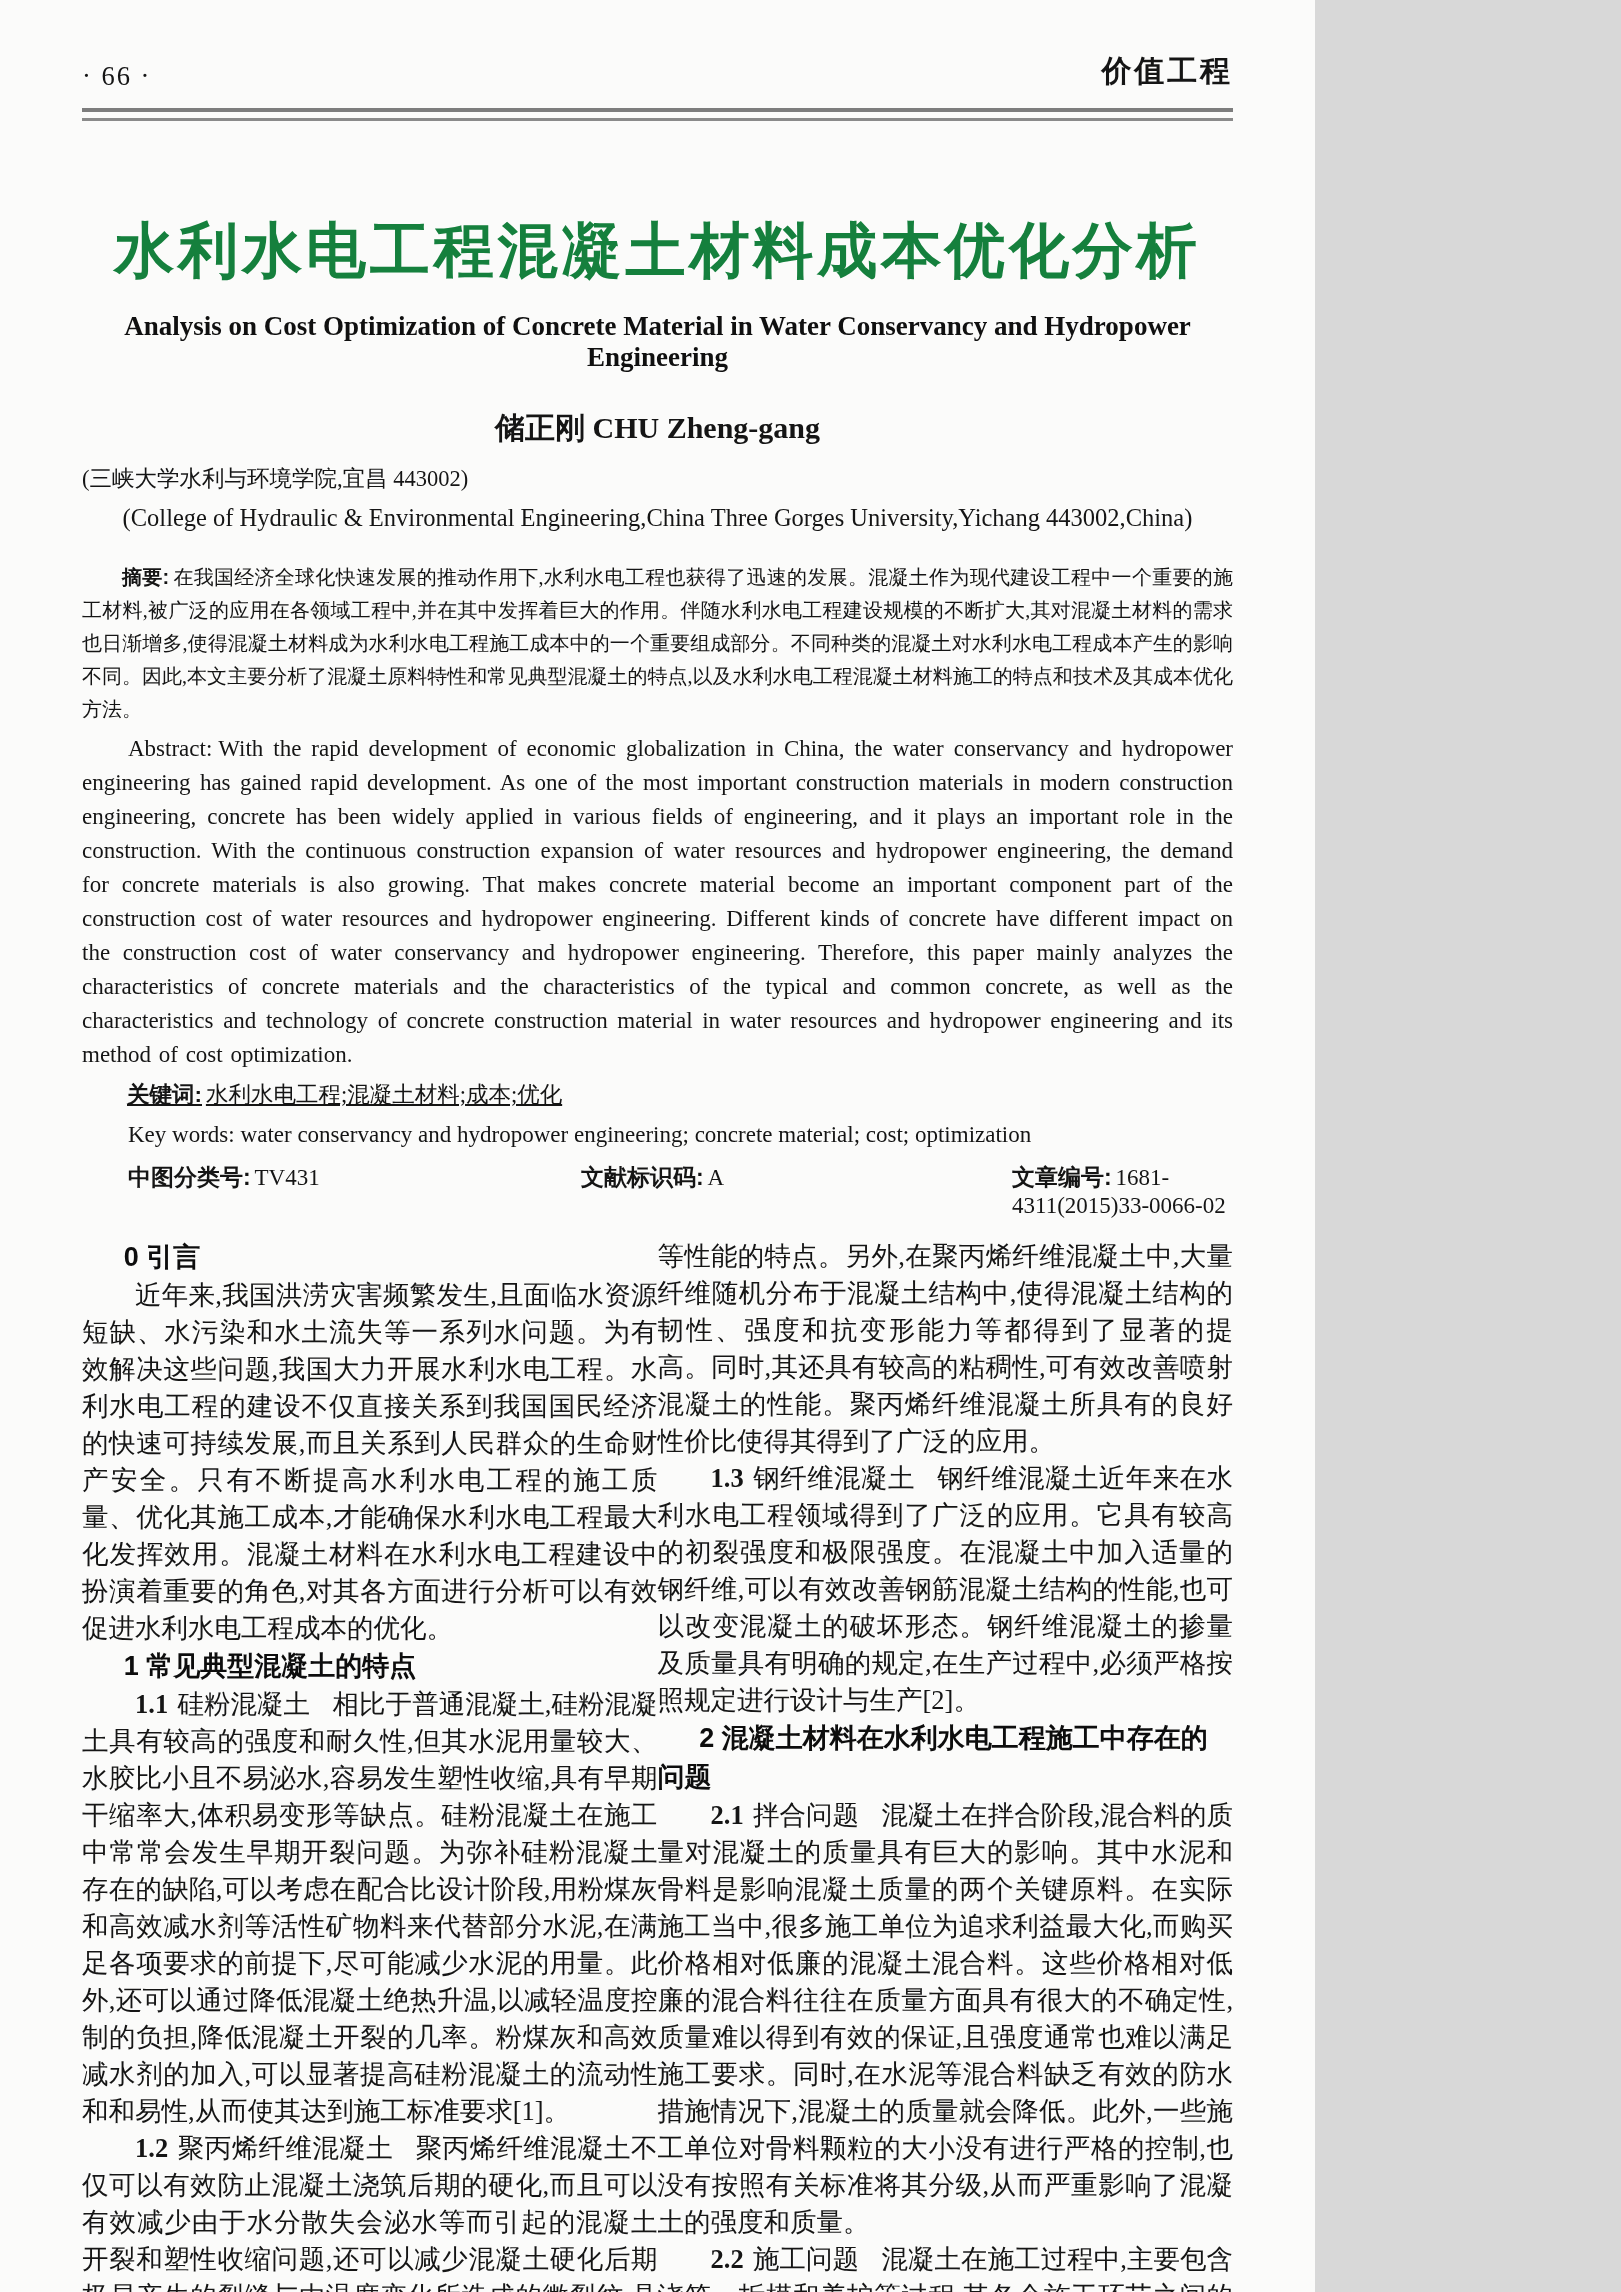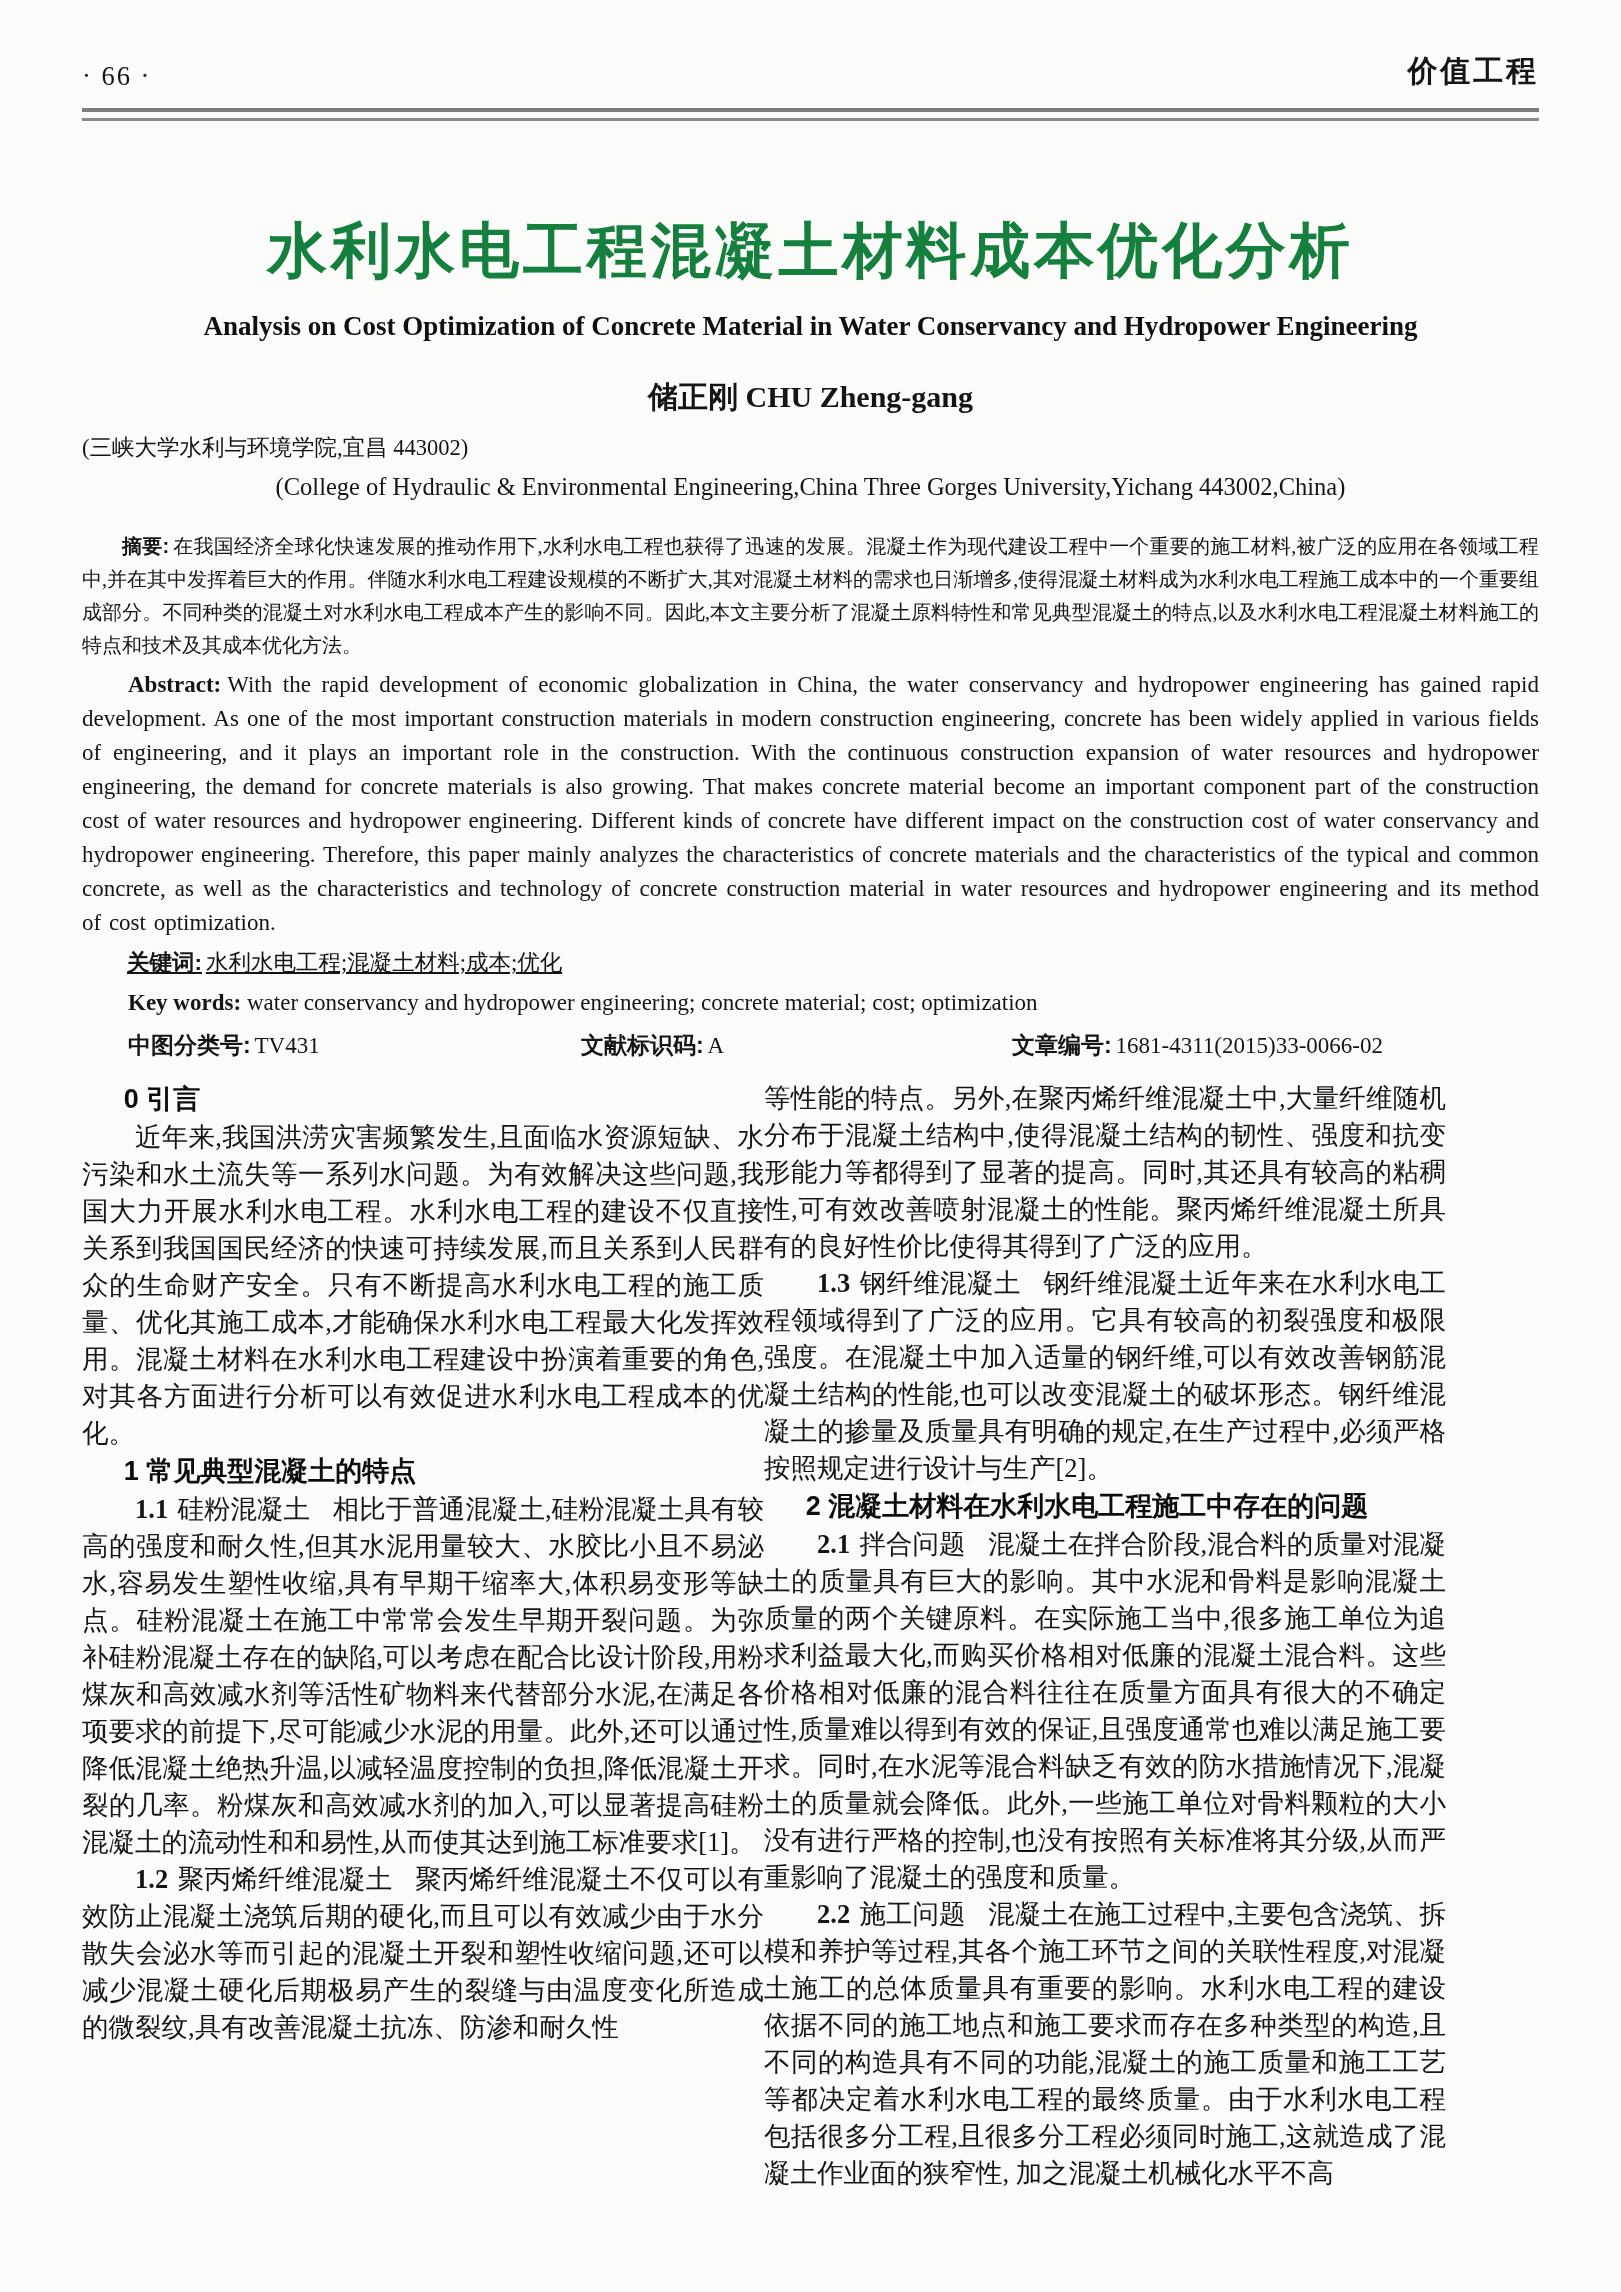--- a/index.html
+++ b/index.html
@@ -1,18 +1,18 @@
 <!DOCTYPE html>
 <html><head>
 <meta charset="utf-8">
 <style>
   html,body{margin:0;padding:0;background:#d8d8d8;}
   .page{
     position:relative;
-    width:1621px;height:2293px;
+    width:1315px;height:2293px;
     background:#fbfbfa;
     box-sizing:border-box;
     padding:51px 82px 59px 82px;
     color:#151515;
     font-family:"Liberation Serif", serif;
     overflow:hidden;
   }
   
   .hdr{display:flex;justify-content:space-between;align-items:flex-end;}
   .hdr .pn{font-size:26.5px;letter-spacing:2px;}
@@ -34,21 +34,21 @@
   }
   .author{margin-top:35px;text-align:center;font-size:30px;font-weight:bold;}
   .affil-cn{margin-top:13.7px;text-align:left;font-size:22.5px;}
   .affil-en{margin-top:9.8px;text-align:center;font-size:24.5px;}
   
   .abs-cn{margin:29px 0 0 0;font-size:20px;line-height:33px;text-align:justify;text-indent:2em;}
   .abs-en{margin:5.9px 0 0 0;font-size:23px;line-height:34px;text-align:justify;text-indent:2em;word-spacing:2px;}
   .kw-cn{margin:7.8px 0 0 0;font-size:22.5px;text-indent:2em;text-decoration:underline;}
   .kw-en{margin:11.8px 0 0 0;font-size:23px;text-indent:2em;}
   .bl{font-weight:bold;font-family:"Liberation Sans",sans-serif;padding-right:3.9px;}
-  .bls{font-weight:bold;padding-right:5.9px;}
+  .bls{font-weight:normal;padding-right:5.9px;}
   .meta{display:grid;grid-template-columns:453px 431px auto;padding-left:46px;margin-top:13.7px;font-size:23px;}
   
   .cols{display:flex;margin-top:19.6px;height:1149px;}
   .col{width:682px;display:flex;flex-direction:column;}
   .col p{margin:0;font-size:26.5px;line-height:37px;text-align:justify;text-indent:2em;}
   .col p.cont{text-indent:0;}
   .col h3{
     margin:0;font-size:27px;line-height:39px;font-weight:bold;
     font-family:"Liberation Sans",sans-serif;text-indent:1.55em;color:#0d0d0d;
   }

